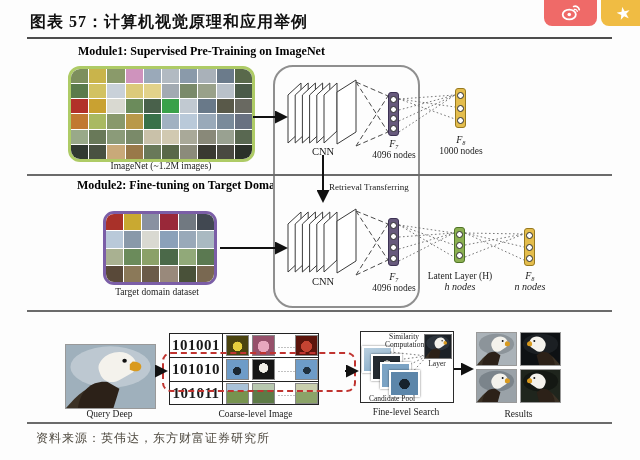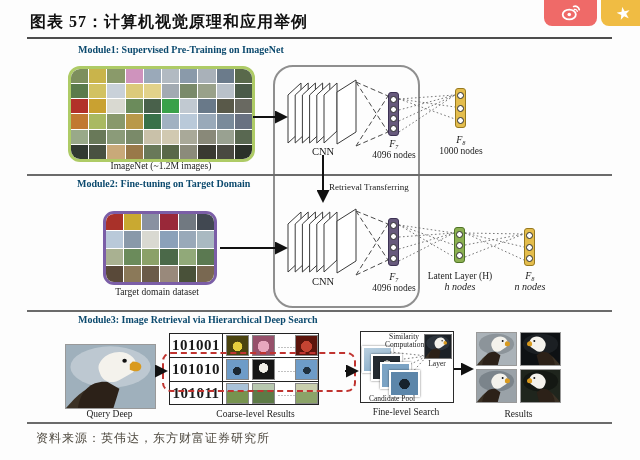--- a/index.html
+++ b/index.html
@@ -11,21 +11,21 @@
   .rule{position:absolute;background:#4d4d4d;}
   .title-rule{left:27px;top:37px;width:585px;height:2px;}
   .sep{left:27px;width:585px;height:1.5px;background:#6b6b6b;z-index:2;}
   .sep1{top:174px;} .sep2{top:310px;} .bottom-rule{left:27px;top:422px;width:585px;height:1.5px;background:#6b6b6b;}
   .share{position:absolute;top:0;height:26px;border:none;border-radius:0 0 8px 8px;cursor:pointer;
          display:flex;align-items:center;justify-content:center;padding:0;}
   .share.weibo{left:544px;width:53px;background:#ef6a68;}
   .share.qzone{left:601px;width:46px;background:#f0bc43;}
   .share .star{color:#fff;font-size:17px;line-height:1;transform:rotate(-12deg);font-family:"DejaVu Sans",sans-serif;}
   
-  .mod-heading{position:absolute;font-size:10px;font-weight:600;color:#0c4a6e;white-space:nowrap;}
+  .mod-heading{position:absolute;font-size:12px;font-weight:600;color:#000000;white-space:nowrap;}
   .h1{left:78px;top:44px;} .h2{left:77px;top:178px;} .h3{left:78px;top:314px;}
   .caption{position:absolute;font-size:9.5px;color:#222;text-align:center;white-space:nowrap;}
   .tiny{font-size:7.5px;}
   .src{position:absolute;left:36px;top:430px;font-size:12px;color:#4f4a40;letter-spacing:1px;}
   
   .collage{position:absolute;background:#fff;overflow:hidden;}
   .imagenet{left:68px;top:66px;width:181px;height:90px;border:3.5px solid #aecb66;border-radius:12px;}
   .target{left:103px;top:211px;width:108px;height:68px;border:3.5px solid #7b5ea7;border-radius:11px;}
   .mosaic{display:grid;gap:1px;width:100%;height:100%;background:#fff;}
   
@@ -107,21 +107,20 @@
   </button>
 
   <h1 class="fig-title">图表 57：计算机视觉原理和应用举例</h1>
   <div class="rule title-rule"></div>
   <div class="rule sep sep1"></div>
   <div class="rule sep sep2"></div>
   <div class="rule bottom-rule"></div>
 
   <div class="mod-heading h1">Module1: Supervised Pre-Training on ImageNet</div>
   <div class="mod-heading h2">Module2: Fine-tuning on Target Domain</div>
-  <div class="mod-heading h3">Module3: Image Retrieval via Hierarchical Deep Search</div>
 
   <div class="bigbox"></div>
 
   <div class="collage imagenet">
     <div class="mosaic" style="grid-template-columns: repeat(10, 1fr);">
         <div style="background: rgb(125, 143, 93);"></div>
         <div style="background: rgb(201, 180, 75);"></div>
         <div style="background: rgb(138, 154, 106);"></div>
         <div style="background: rgb(207, 147, 189);"></div>
         <div style="background: rgb(154, 169, 185);"></div>
@@ -291,21 +290,21 @@
       <div class="ccode">101011</div>
       <div class="cthumbs">
           <div class="t t1"></div>
           <div class="t t2"></div>
           <div class="dots">......</div>
           <div class="t t3"></div>
         </div>
     </div>
   </div>
   <div class="reddash"></div>
-  <div class="caption cap-coarse">Coarse-level Results</div>
+  <div class="caption cap-coarse">Coarse-level Image</div>
 
   <div class="finebox"></div>
   <div class="simlab">Similarity Computation</div>
   <div class="photo fquery" style="position:absolute;"><svg width="100%" height="100%" viewBox="0 0 60 46" preserveAspectRatio="none">
     <rect width="60" height="46" fill="#1c2126"></rect>
     <ellipse cx="30" cy="16" rx="27" ry="15" fill="#3a444c" opacity="0.55"></ellipse>
     <path d="M0,46 C8,36 14,30 24,29 L16,46 Z" fill="#3b3125"></path>
     <path d="M8,46 C10,32 18,26 28,27 L36,32 L32,46 Z" fill="#2c2118"></path>
     <path d="M24,11 C29,4 40,3 45,9 C48,12 48,17 45,20 L37,25 C31,29 25,27 23,21 C21,16 22,14 24,11 Z" fill="#f4f2ec"></path>
     <path d="M45,12 C50,12 52,15 50,18 C48,20 45,19 43,18 L43,14 Z" fill="#d99a1e"></path>

